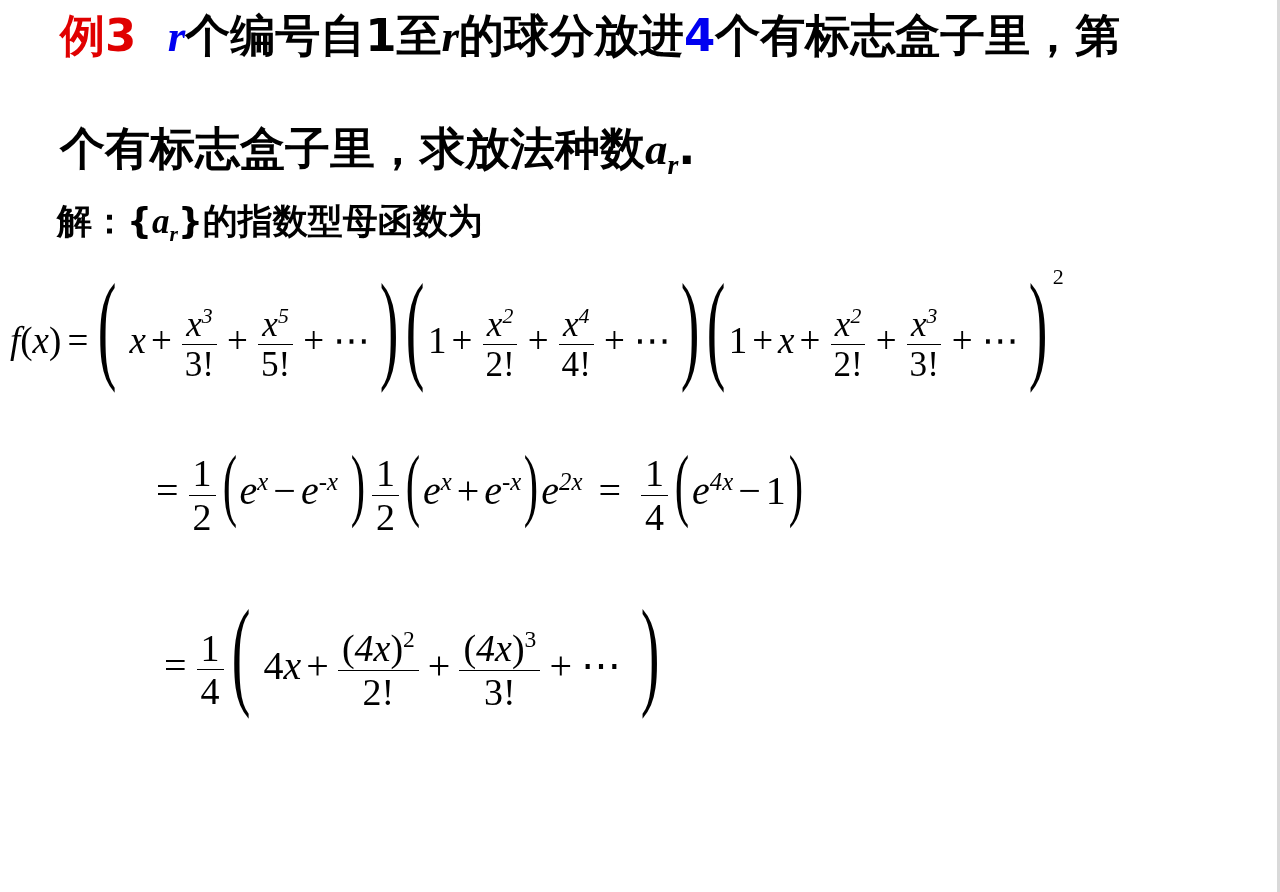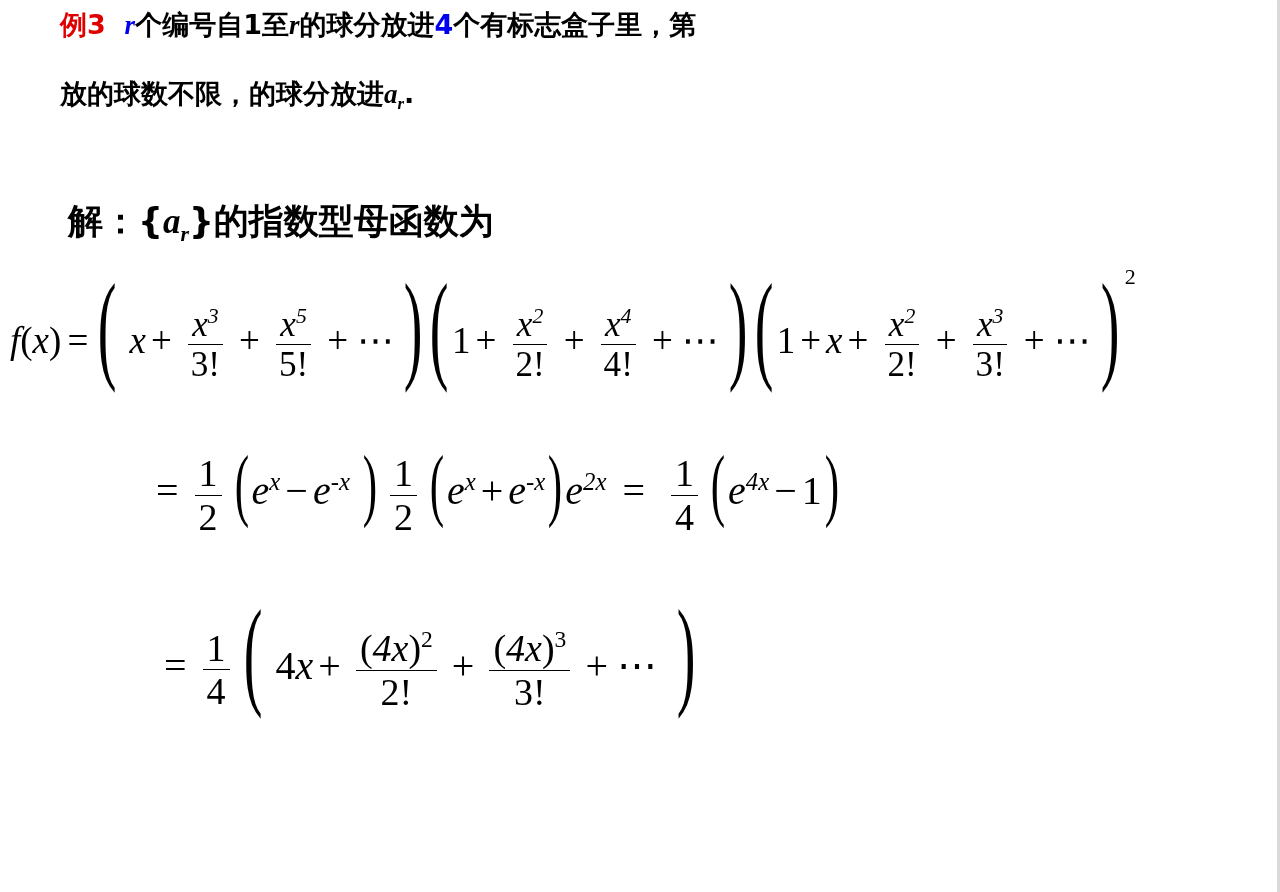--- a/index.html
+++ b/index.html
@@ -23,36 +23,36 @@
   }
 
   
   .statement {
     position: absolute;
     left: 60px;
     top: 8px;
     width: 1180px;
     font-family: "DejaVu Sans", sans-serif;
     font-weight: bold;
-    font-size: 27px;
+    font-size: 45px;
     line-height: 1.25;
     letter-spacing: 0px;
   }
   .statement .lbl { color: #e00000; }
   .statement .blue { color: #0000f0; }
   .statement .ital { font-style: italic; font-family: "Liberation Serif", serif; }
   .sub {
     font-size: 0.62em;
     vertical-align: sub;
     font-style: italic;
   }
 
   .solution {
     position: absolute;
-    left: 68px;
+    left: 57px;
     top: 198px;
     font-family: "DejaVu Sans", sans-serif;
     font-weight: bold;
     font-size: 35px;
   }
   .solution .ital { font-family: "Liberation Serif", serif; font-style: italic; }
 
   
   .math {
     font-family: "Liberation Serif", serif;
@@ -60,21 +60,21 @@
     font-size: 38px;
     white-space: nowrap;
   }
   .up { font-style: normal; }
 
   .frac {
     display: inline-flex;
     flex-direction: column;
     align-items: center;
     vertical-align: middle;
-    margin: 0 10px;
+    margin: 0 4px;
     font-size: 0.95em;
   }
   .frac .num, .frac .den {
     display: block;
     padding: 0 4px;
     line-height: 1.12;
   }
   .frac .num { border-bottom: 1.6px solid #000; }
 
   .sup {
@@ -152,21 +152,21 @@
   }
 </style>
 </head>
 <body>
 
 <div class="slide">
 
   <div class="statement">
     <span class="lbl">例</span><span class="lbl">3</span>&nbsp;&nbsp;<span class="blue ital">r</span><span>个编号自</span><span>1</span><span>至</span><span class="ital">r</span><span>的球分放进</span><span class="blue">4</span><span>个有标志盒子里，第</span><br>
     <br>
-    <span>放的球数不限，的球分放进</span><span class="ital">a<span class="sub">r</span></span><span>.</span>
+    <span>个有标志盒子里，求放法种数</span><span class="ital">a<span class="sub">r</span></span><span>.</span>
   </div>
 
   <div class="solution">
     <span>解：</span><span>{<span class="ital">a<span class="sub">r</span></span>}</span><span>的指数型母函数为</span>
   </div>
 
   <div class="math" id="line1">
     <span>f</span><span class="up">(</span><span>x</span><span class="up">)</span><span class="eqsign">=</span><span class="paren p-tall">(</span><span>&nbsp;x<span class="op">+</span><span class="frac">
           <span class="num">x<span class="sup">3</span></span>
           <span class="den up">3!</span>

